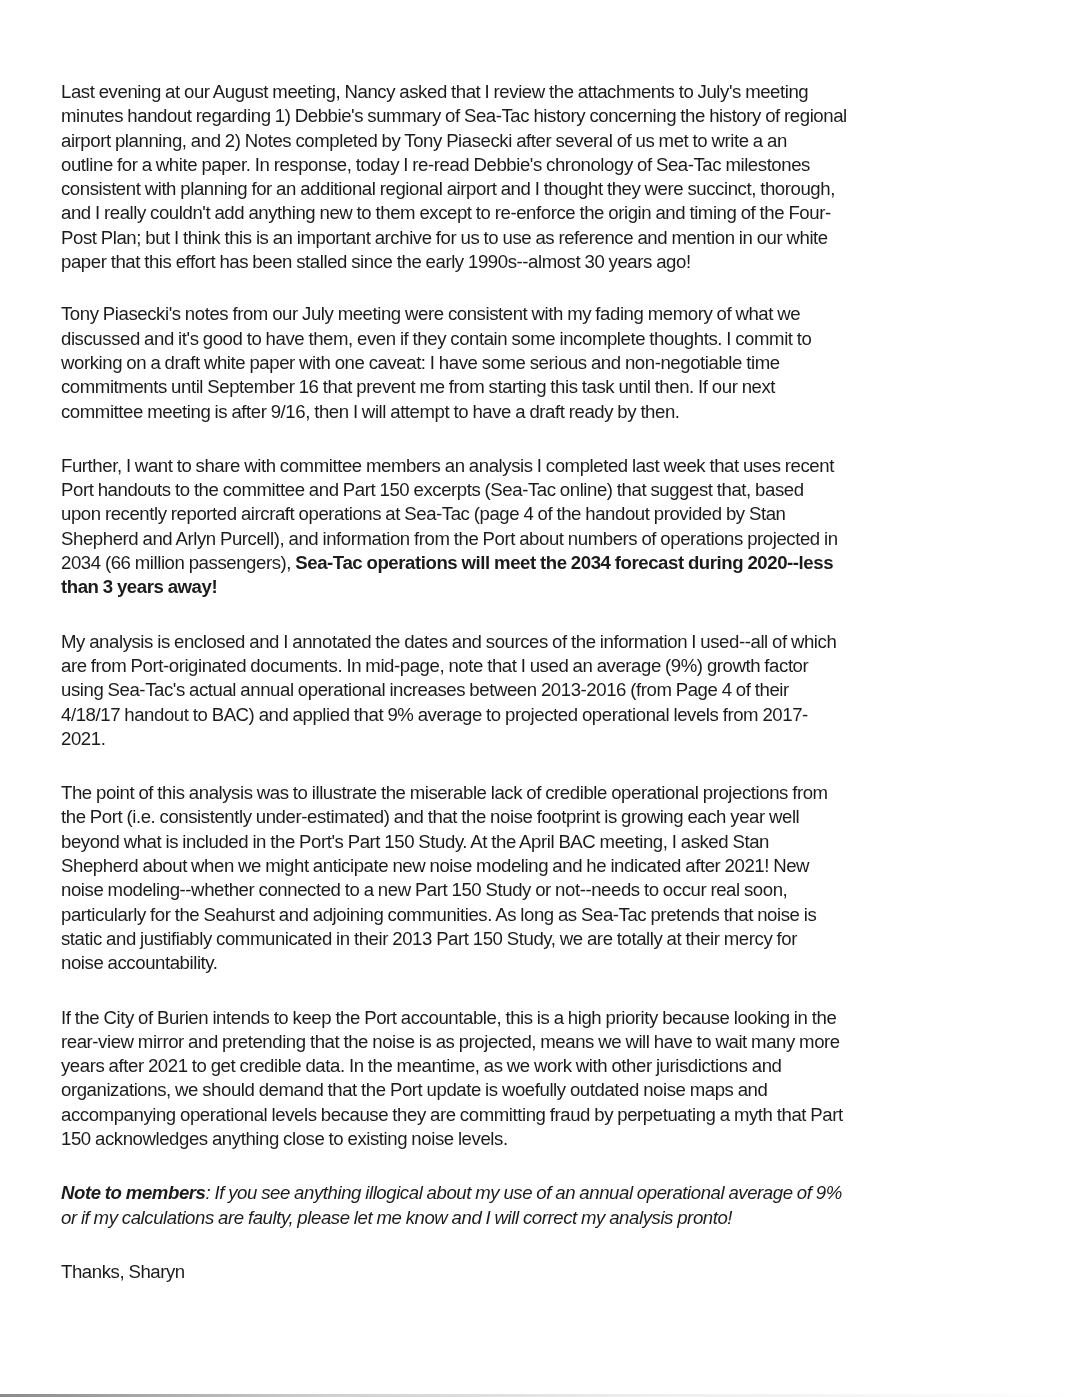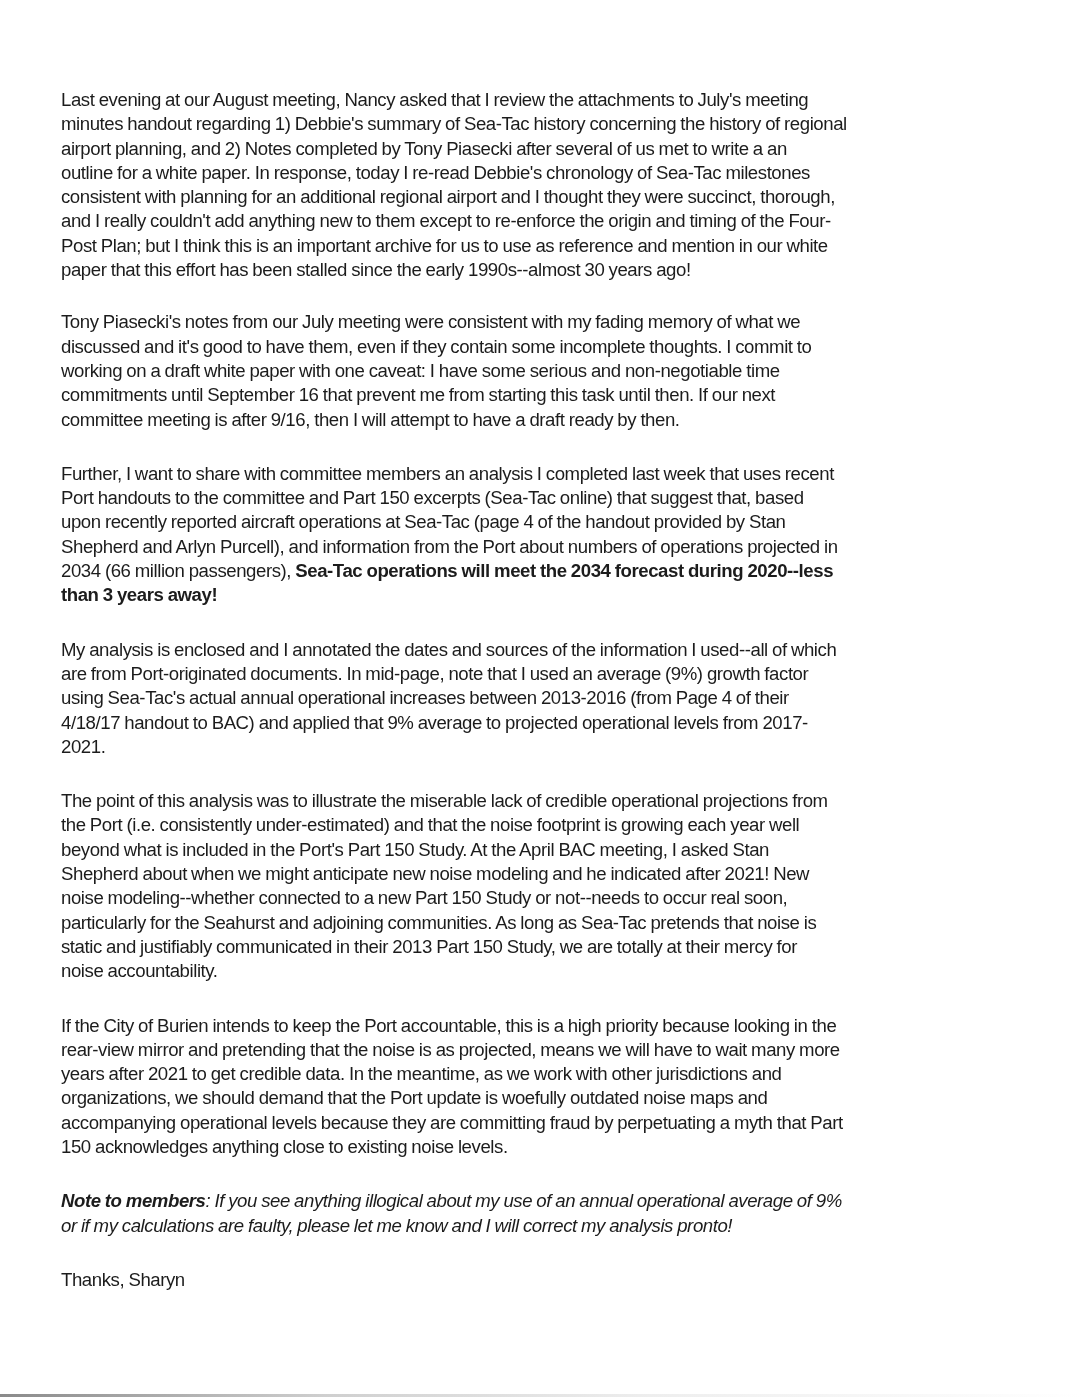--- a/index.html
+++ b/index.html
@@ -11,21 +11,21 @@
     width: 1083px;
     height: 1397px;
     position: relative;
     overflow: hidden;
     font-family: "Liberation Sans", sans-serif;
     color: #1c1c1c;
   }
   .page {
     position: absolute;
     left: 61px;
-    top: 88px;
+    top: 80px;
     width: 965px;
   }
   .para {
     font-size: 19.2px;
     line-height: 24.3px;
     margin: 0 0 29px 0;
     letter-spacing: -0.45px;
     word-spacing: -0.5px;
     transform: scaleX(0.97);
     transform-origin: left top;

